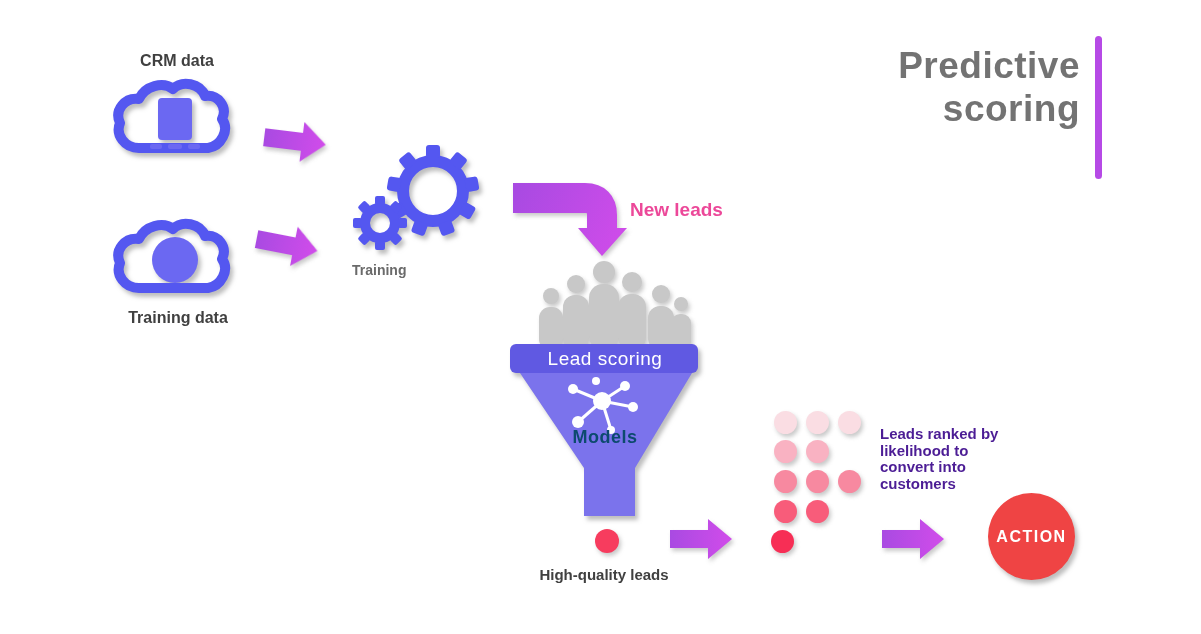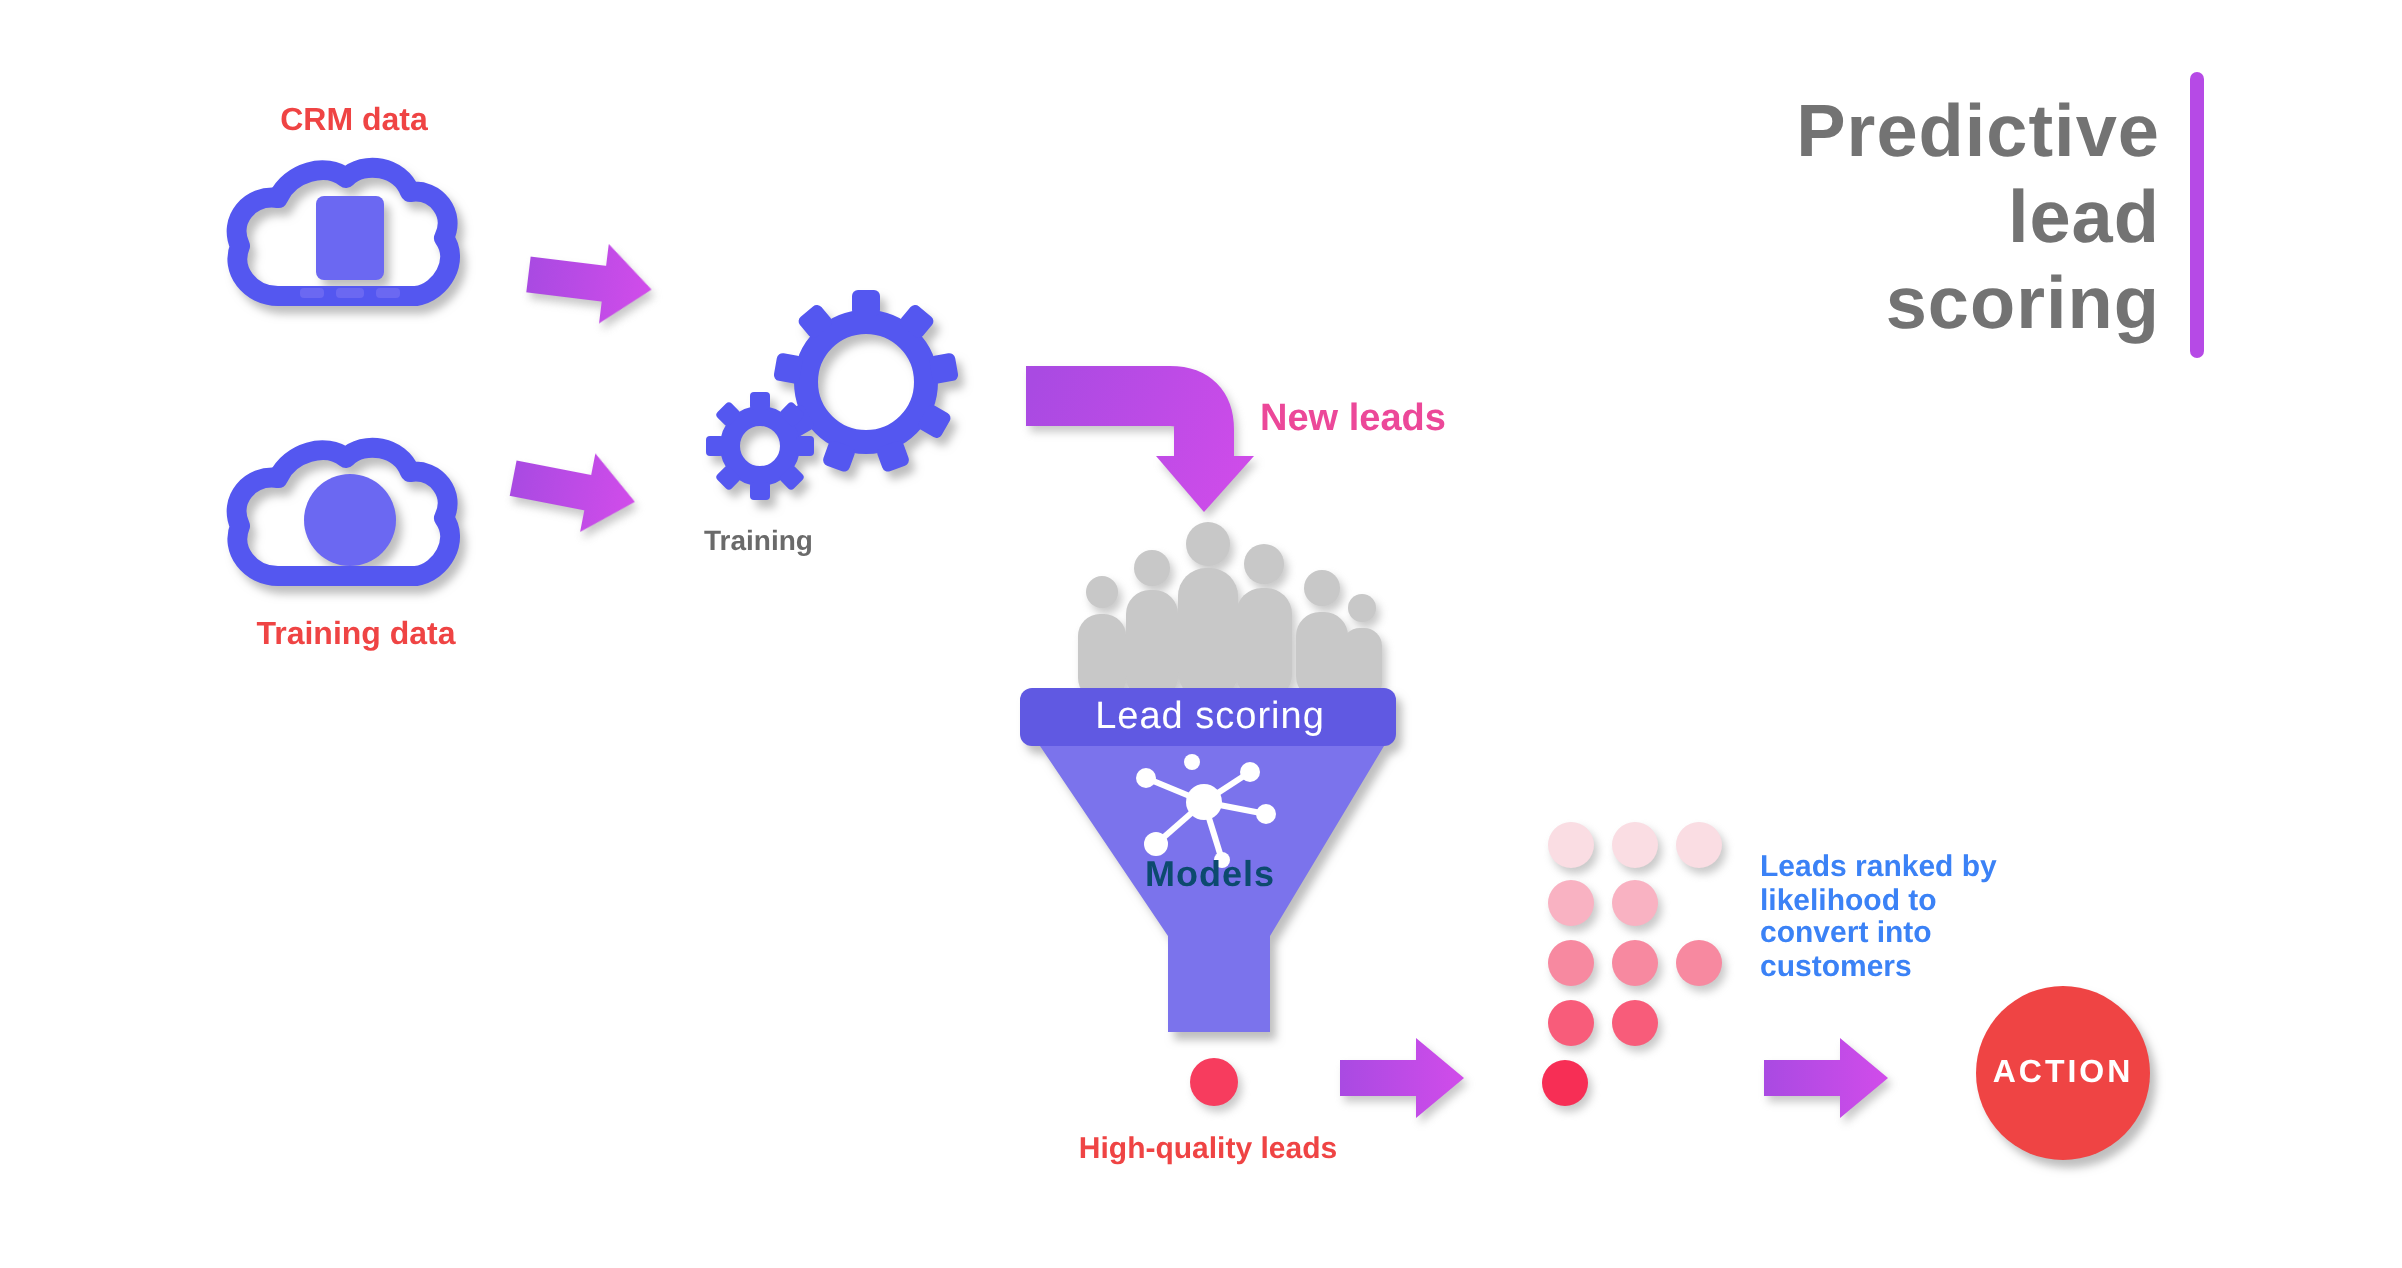--- a/index.html
+++ b/index.html
@@ -10,27 +10,27 @@
   .abs{position:absolute;}
   .shadow{filter:drop-shadow(3px 4px 2px rgba(125,125,125,.5));}
   .soft-shadow{filter:drop-shadow(2px 3px 2px rgba(135,135,135,.45));}
 
   
   .title{top:44px;right:121px;text-align:right;color:#737373;font-weight:700;
          font-size:37px;line-height:43px;letter-spacing:.5px;}
   .accent-bar{left:1095px;top:36px;width:7px;height:143px;background:#b64ae6;border-radius:4px;}
 
   
-  .lbl{color:#ef4444;font-weight:700;}
+  .lbl{color:#404040;font-weight:700;}
   .crm-label{left:110px;top:52px;width:134px;text-align:center;font-size:16px;}
   .mkt-label{left:96px;top:309px;width:164px;text-align:center;font-size:16px;}
   .training-label{left:352px;top:262px;width:130px;text-align:left;font-size:14px;color:#6a6a6a;}
   .newleads-label{left:630px;top:199px;width:110px;font-size:19px;color:#ec4899;}
   .output-label{left:518px;top:566px;width:172px;text-align:center;font-size:15px;}
-  .caption{left:880px;top:426px;width:160px;font-size:15px;line-height:16.5px;color:#3b82f6;font-weight:700;}
+  .caption{left:880px;top:426px;width:160px;font-size:15px;line-height:16.5px;color:#4c1d95;font-weight:700;}
 
   
   .band-label{left:512px;top:345px;width:186px;height:28px;line-height:28px;text-align:center;
               color:#fff;font-size:19px;font-weight:400;letter-spacing:.5px;}
   .models-label{left:540px;top:427px;width:130px;text-align:center;color:#0c4a6e;
                 font-size:18px;font-weight:600;letter-spacing:.5px;}
 
   
   .lead-dot{position:absolute;width:23px;height:23px;border-radius:50%;
             filter:drop-shadow(2px 3px 2px rgba(135,135,135,.45));}
@@ -41,21 +41,20 @@
           display:flex;align-items:center;justify-content:center;color:#fff;
           font-size:16px;font-weight:700;letter-spacing:1.5px;}
 </style>
 </head>
 <body>
 
 <div class="canvas">
 
   <div class="abs title">
     <div>Predictive</div>
-    <div>lead</div>
     <div>scoring</div>
   </div>
   <div class="abs accent-bar"></div>
 
   <div class="abs lbl crm-label">CRM data</div>
   <svg class="abs shadow" style="left:112px;top:78px;" width="130" height="86" viewBox="0 0 130 86">
     <path d="M27,70 C13,70 3,57 8,45 C2,32 13,19 27,21 C33,8 51,3 61,11 C70,2 88,5 93,18 C106,16 116,29 110,41 C118,52 109,68 96,70 Z" fill="none" stroke="#5457f0" stroke-width="10" stroke-linejoin="round"></path>
     <g fill="#6b68f2">
       <rect x="46" y="20" width="34" height="42" rx="4"></rect>
       <rect x="38" y="66" width="12" height="5" rx="2"></rect>

